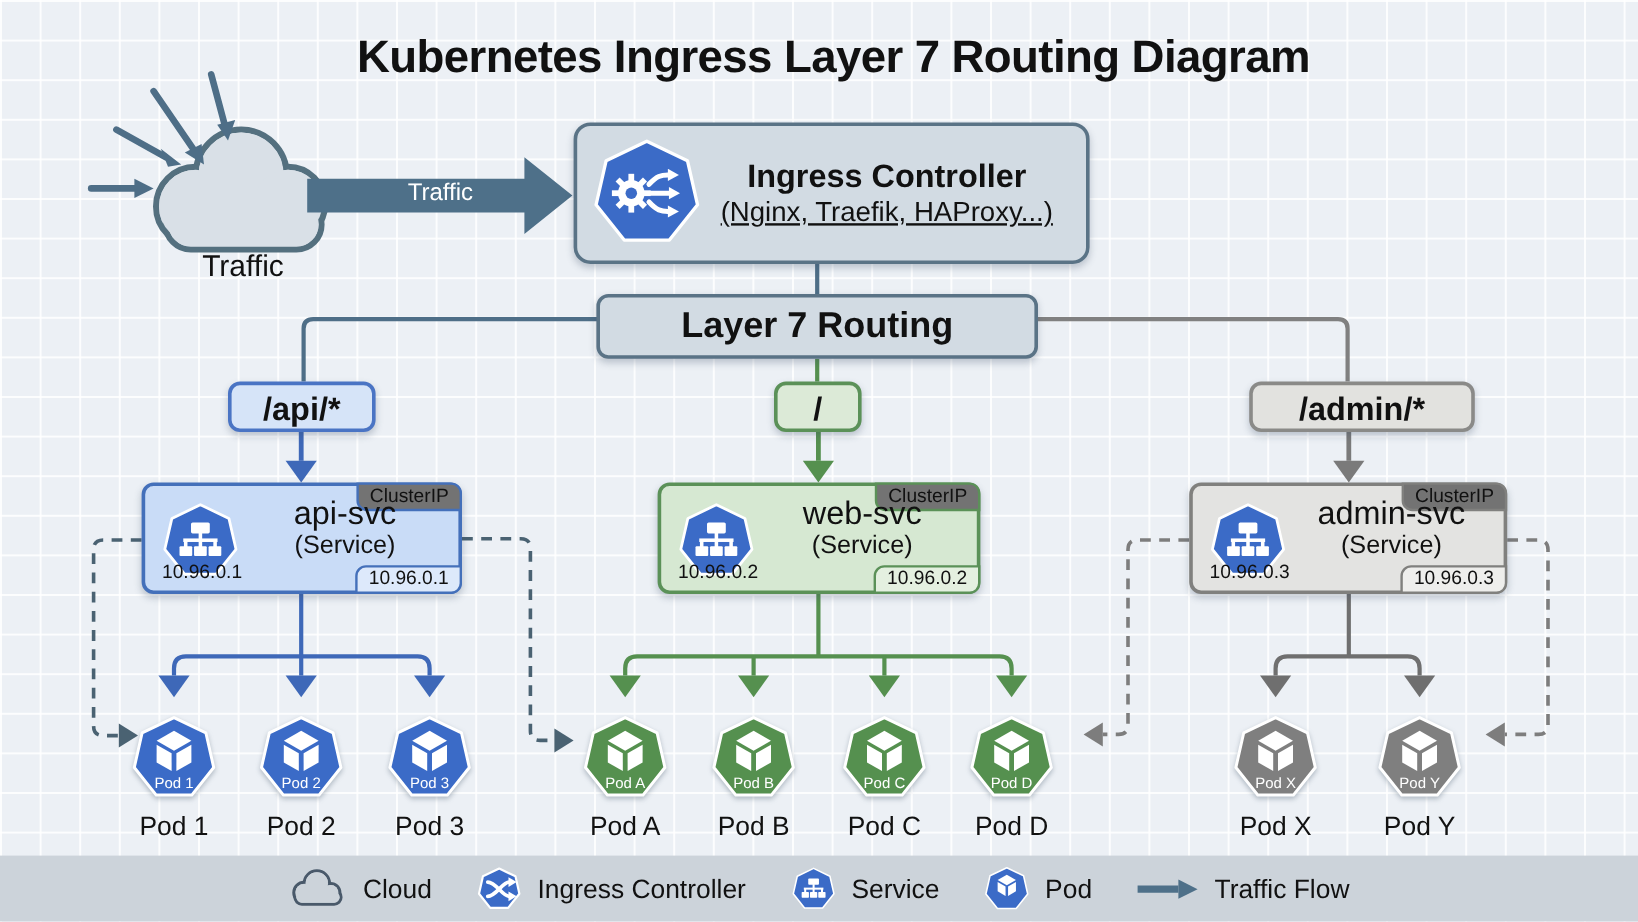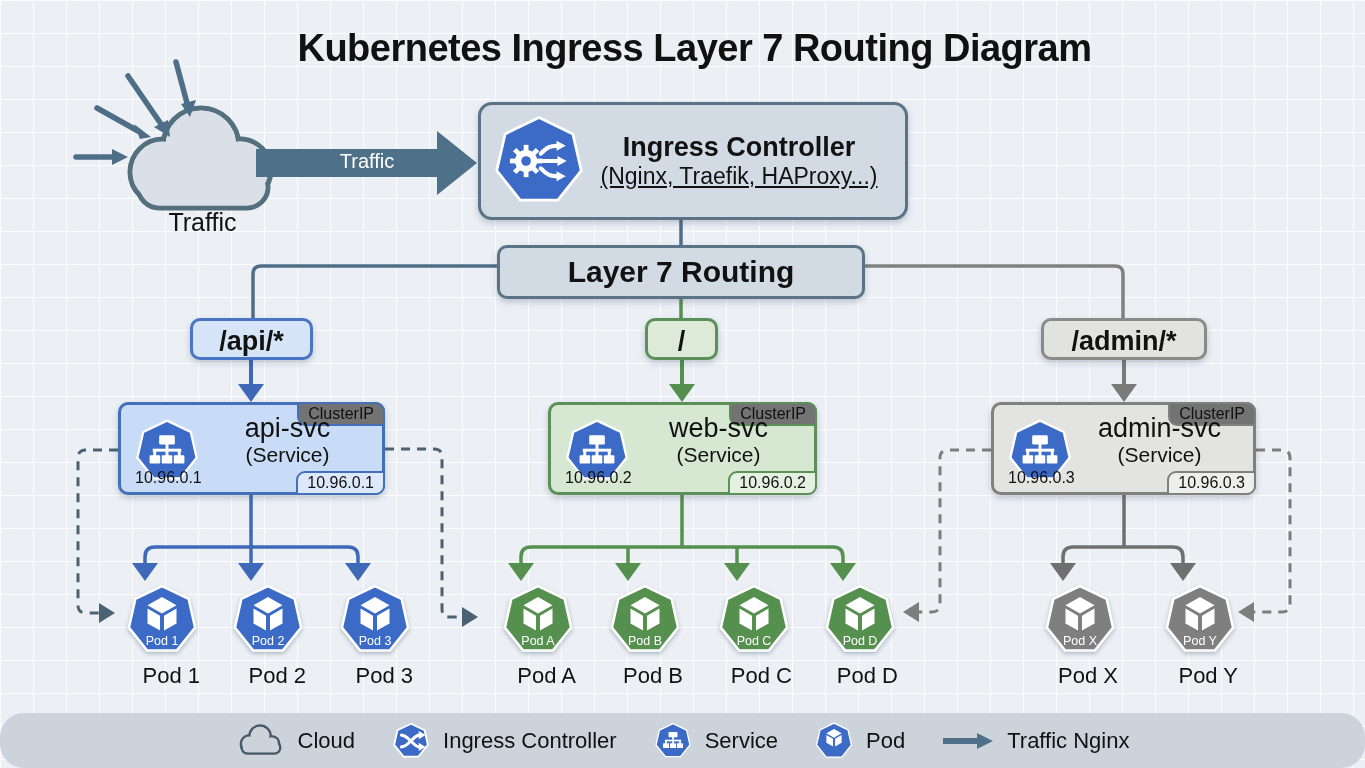--- a/index.html
+++ b/index.html
@@ -21,55 +21,55 @@
   #ingress-box .icn{margin-left:10px;flex:0 0 auto;}
   #ingress-box .txt{flex:1;text-align:center;padding-right:14px;}
   #ingress-box .t1{font-size:27px;font-weight:800;}
   #ingress-box .t2{font-size:23px;margin-top:0;text-decoration:underline;}
   #layer7-box{left:497px;top:245px;width:368px;height:54px;background:#d2dbe3;border:3px solid #5a7386;border-radius:10px;
     display:flex;align-items:center;justify-content:center;font-size:30px;font-weight:800;}
   
   .route{display:flex;align-items:flex-end;justify-content:center;font-size:27px;font-weight:800;border-radius:10px;}
   #route-api{left:190px;top:318px;width:123px;height:42px;background:#d6e4f8;border:3px solid #4a74c4;}
   #route-web{left:645px;top:318px;width:73px;height:42px;background:#dcead7;border:3px solid #5b9158;}
-  #route-admin{left:1041px;top:318px;width:166px;height:42px;background:#e2e2df;border:3px solid #8a8a88;}
+  #route-admin{left:1041px;top:318px;width:188px;height:42px;background:#e2e2df;border:3px solid #8a8a88;}
   
   .svc{top:402px;height:93px;border-radius:10px;}
   #svc-api{left:118px;width:267px;background:#c9dcf7;border:3px solid #4470ba;}
   #svc-web{left:548px;width:269px;background:#d6e8d2;border:3px solid #5b9158;}
   #svc-admin{left:991px;width:265px;background:#e3e3e1;border:3px solid #80807e;}
   .svc .icn{position:absolute;left:11px;top:11px;}
   .svc .txt{position:absolute;left:80px;right:8px;top:9px;text-align:center;}
   .svc .name{font-size:27px;font-weight:400;line-height:29px;}
   .svc .kind{font-size:21px;line-height:23px;}
   .svc .ip-left{position:absolute;left:14px;bottom:5px;font-size:16px;}
   .badge{position:absolute;box-sizing:border-box;font-size:16px;padding:1px 9px;background:#737373;}
   .badge.tr{top:-3px;right:-3px;border-radius:0 9px 0 9px;}
   .badge.br{bottom:-3px;right:-3px;border-radius:9px 0 9px 0;}
   .b-blue{border:2.5px solid #4470ba;}
   .b-green{border:2.5px solid #5b9158;}
   .b-gray{border:2.5px solid #80807e;}
   .bg-blue{background:#dde9fb;}
   .bg-green{background:#e4f0e0;}
   .bg-gray{background:#eeeeec;}
   
-  .pod{position:absolute;width:110px;top:582px;z-index:2;text-align:right;}
+  .pod{position:absolute;width:110px;top:594px;z-index:2;text-align:center;}
   .pod svg{filter:drop-shadow(0 2px 2px rgba(60,80,100,.35));}
   .pod .plabel{font-size:22px;margin-top:1px;}
   .pod-inner-label{font-size:12.5px;fill:#fff;}
   
   .k-blue{color:#3b6bc7;}
   .k-green{color:#55904f;}
   .k-gray{color:#7f7f7f;}
   
   #internet-label{left:120px;top:208px;width:165px;text-align:center;font-size:25px;z-index:2;}
   #traffic-label{left:297px;top:150px;width:140px;text-align:center;font-size:20px;font-weight:400;color:#fff;z-index:2;}
   
   #legend{left:0;bottom:0;width:100%;height:55px;background:#ccd3da;z-index:3;
-    display:flex;align-items:center;justify-content:center;gap:36px;border-radius:24px;}
+    display:flex;align-items:center;justify-content:center;gap:36px;}
   .leg-item{display:flex;align-items:center;gap:12px;}
   .leg-item .lbl{font-size:22px;}
 </style>
 </head>
 <body>
 
 <svg width="0" height="0" style="position:absolute" aria-hidden="true">
   <defs>
     <g id="g-pod">
       <polygon points="0,-34 26.6,-21.2 33.1,7.6 14.8,30.6 -14.8,30.6 -33.1,7.6 -26.6,-21.2" fill="currentColor" stroke="#ffffff" stroke-width="2.5" stroke-linejoin="round"></polygon>
@@ -403,17 +403,17 @@
       <svg class="k-blue" width="40" height="40" viewBox="-38 -38 76 76">
           <use href="#g-pod"></use>
         </svg>
       <span class="lbl">Pod</span>
     </div>
     <div class="leg-item">
       <svg width="54" height="20" viewBox="0 0 54 20">
         <line x1="2" y1="10" x2="36" y2="10" stroke="#4e7089" stroke-width="6"></line>
         <polygon points="36,2 36,18 52,10" fill="#4e7089"></polygon>
       </svg>
-      <span class="lbl">Traffic Nginx</span>
+      <span class="lbl">Traffic Flow</span>
     </div>
   </div>
 
 </div>
 
 </body></html>

